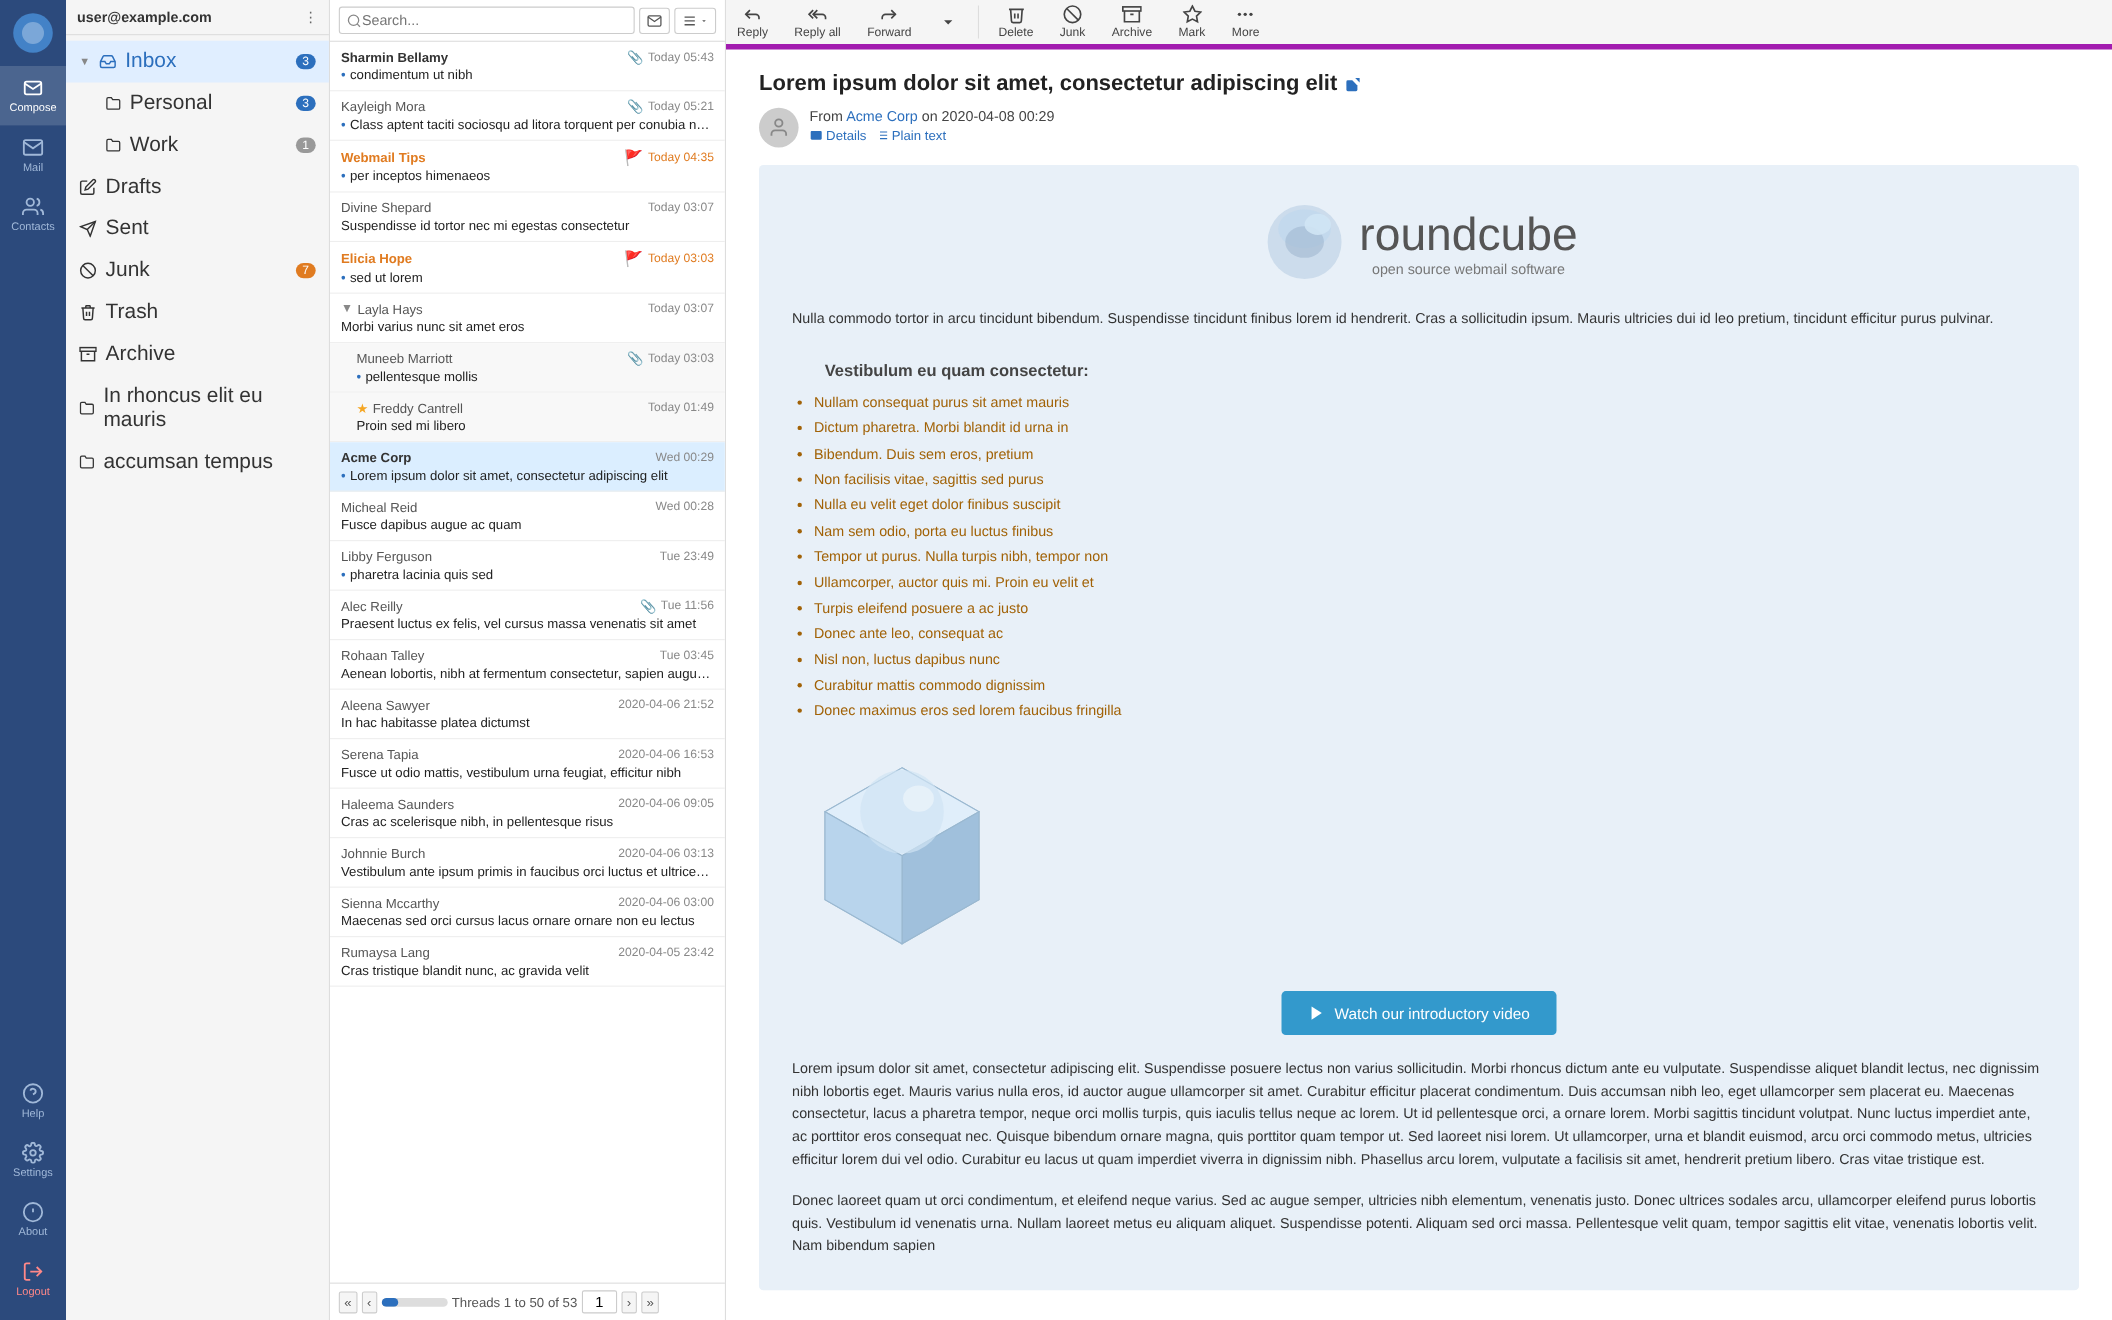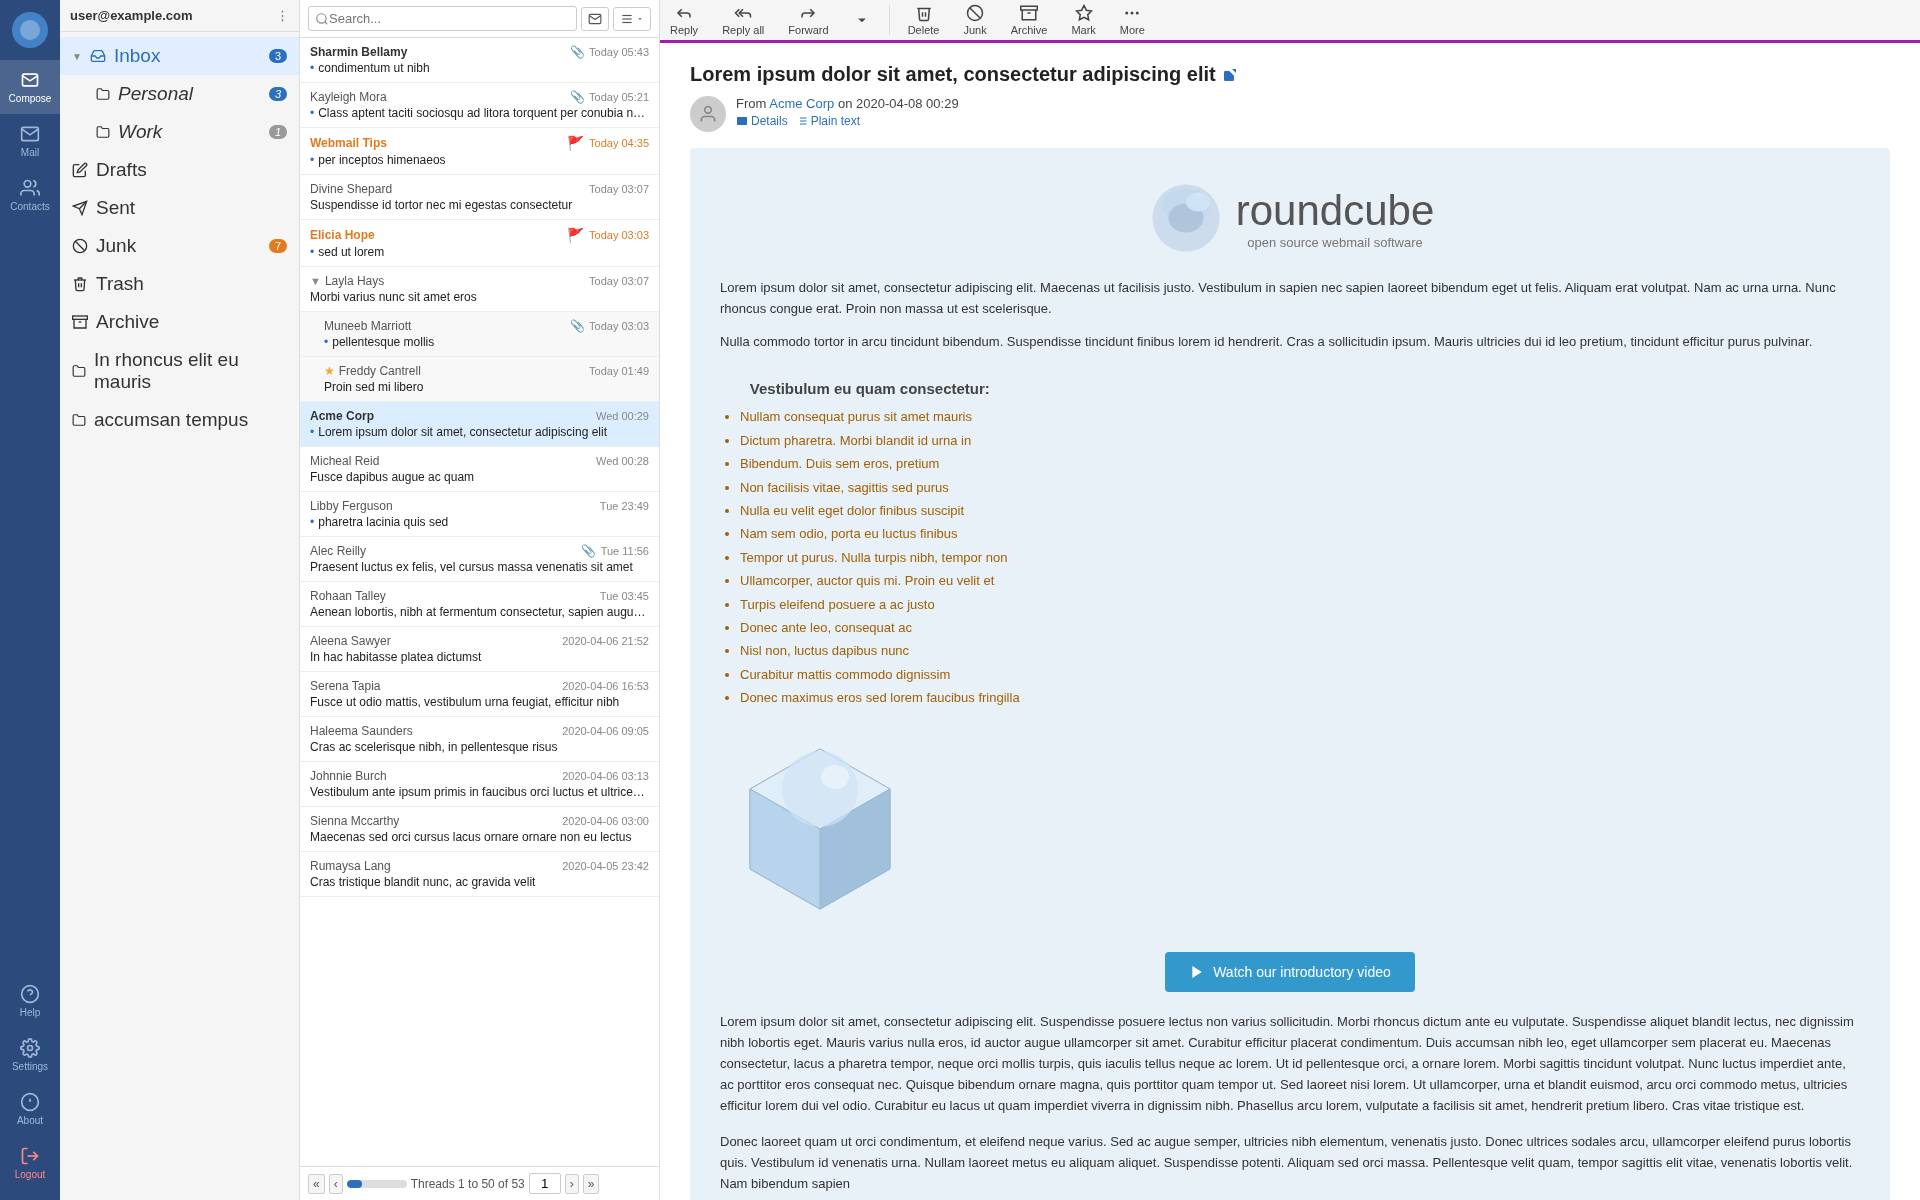--- a/index.html
+++ b/index.html
@@ -91,21 +91,21 @@
       color: white;
       border-radius: 10px;
       padding: 1px 6px;
       font-size: 11px;
       min-width: 18px;
       text-align: center;
     }
     .folder-badge.gray { background: #999; }
     .folder-badge.orange { background: #e07b20; }
     .folder-section { padding: 5px 0; }
-    .folder-sub { padding-left: 28px; font-style: italic; }
+    .folder-sub { padding-left: 28px; }
 
     
     #email-list-panel {
       width: 360px;
       background: #fff;
       border-right: 1px solid #ddd;
       display: flex;
       flex-direction: column;
       flex-shrink: 0;
     }
@@ -306,21 +306,21 @@
       align-items: center;
       gap: 8px;
     }
 
     .reading-footer-text { font-size: 13px; color: #333; line-height: 1.6; margin-top: 16px; }
 
     
     .reading-header-bar {
       display: flex;
       align-items: center;
-      border-bottom: 3px solid #a21caf;
+      border-bottom: 5px solid #a21caf;
       background: #f5f5f5;
       padding: 0;
     }
   </style>
 </head>
 <body>
 
 <div id="sidebar">
 
   <div class="sidebar-logo">
@@ -840,21 +840,20 @@
               <div>
                 <div class="roundcube-title">roundcube</div>
                 <div class="roundcube-subtitle">open source webmail software</div>
               </div>
             </div>
           </div>
 
 
           <div style="display:flex;gap:20px;">
             <div style="flex:1;">
-              <p class="email-body-text">Lorem ipsum dolor sit amet, consectetur adipiscing elit. Maecenas ut facilisis justo. Vestibulum in sapien nec sapien laoreet bibendum eget ut felis. Aliquam erat volutpat. Nam ac urna urna. Nunc rhoncus congue erat. Proin non massa ut est scelerisque.</p>
               <p class="email-body-text">Nulla commodo tortor in arcu tincidunt bibendum. Suspendisse tincidunt finibus lorem id hendrerit. Cras a sollicitudin ipsum. Mauris ultricies dui id leo pretium, tincidunt efficitur purus pulvinar.</p>
             </div>
           </div>
 
           <div style="display:flex;gap:20px;align-items:flex-start;flex-direction:column;">
             <div style="flex:1;">
               <div class="email-body-list-heading">Vestibulum eu quam consectetur:</div>
               <ul class="email-body-list">
                 <li>Nullam consequat purus sit amet mauris</li>
                 <li>Dictum pharetra. Morbi blandit id urna in</li>

